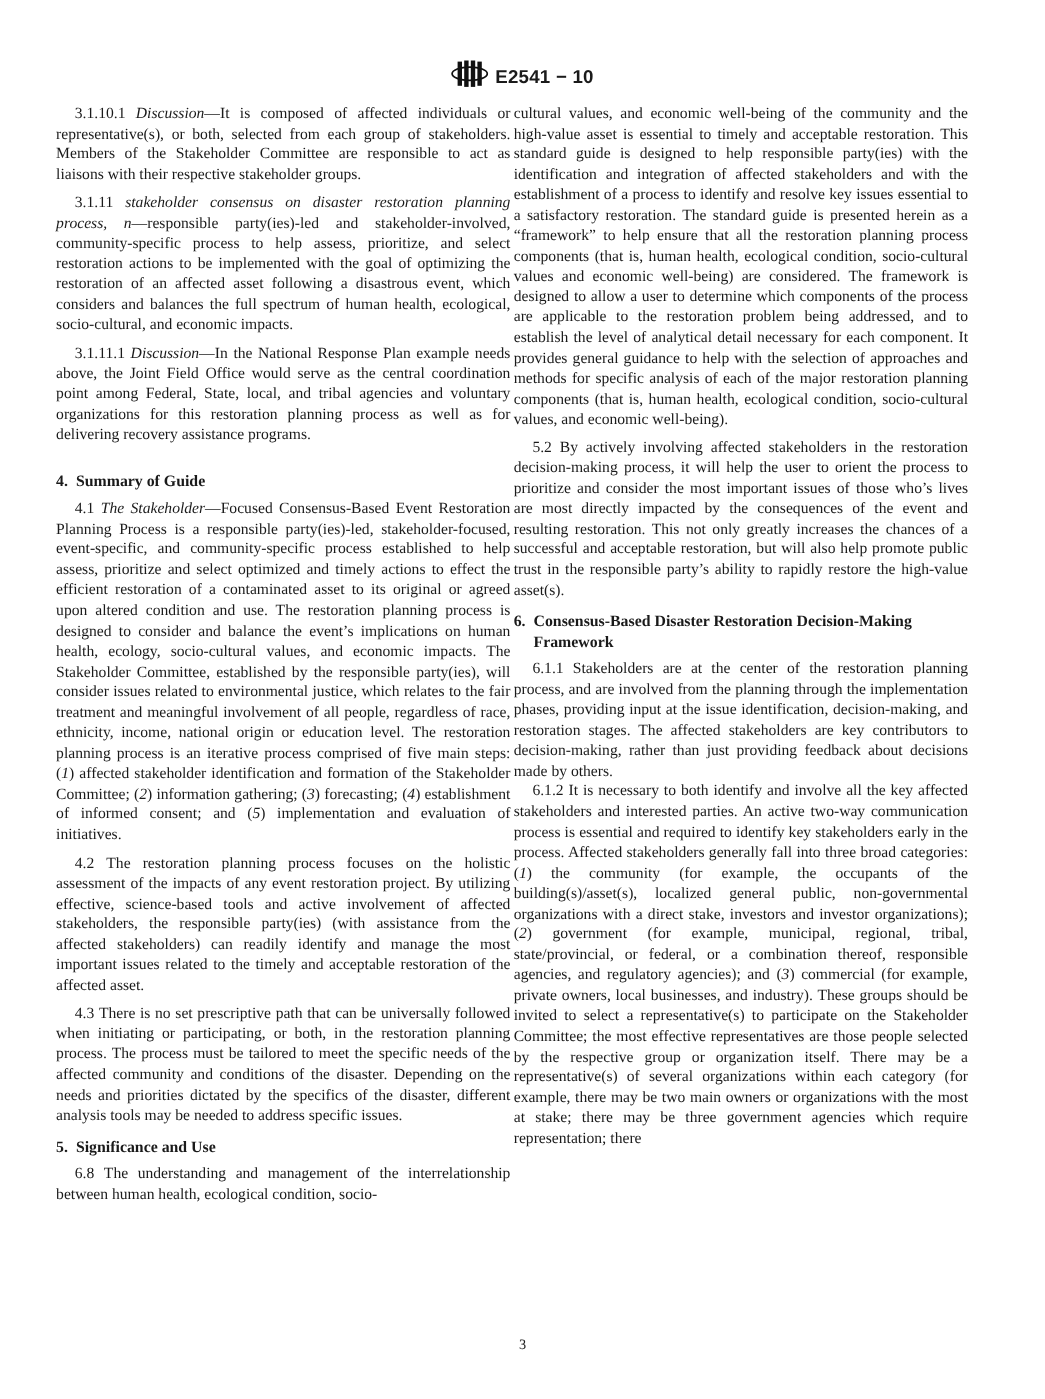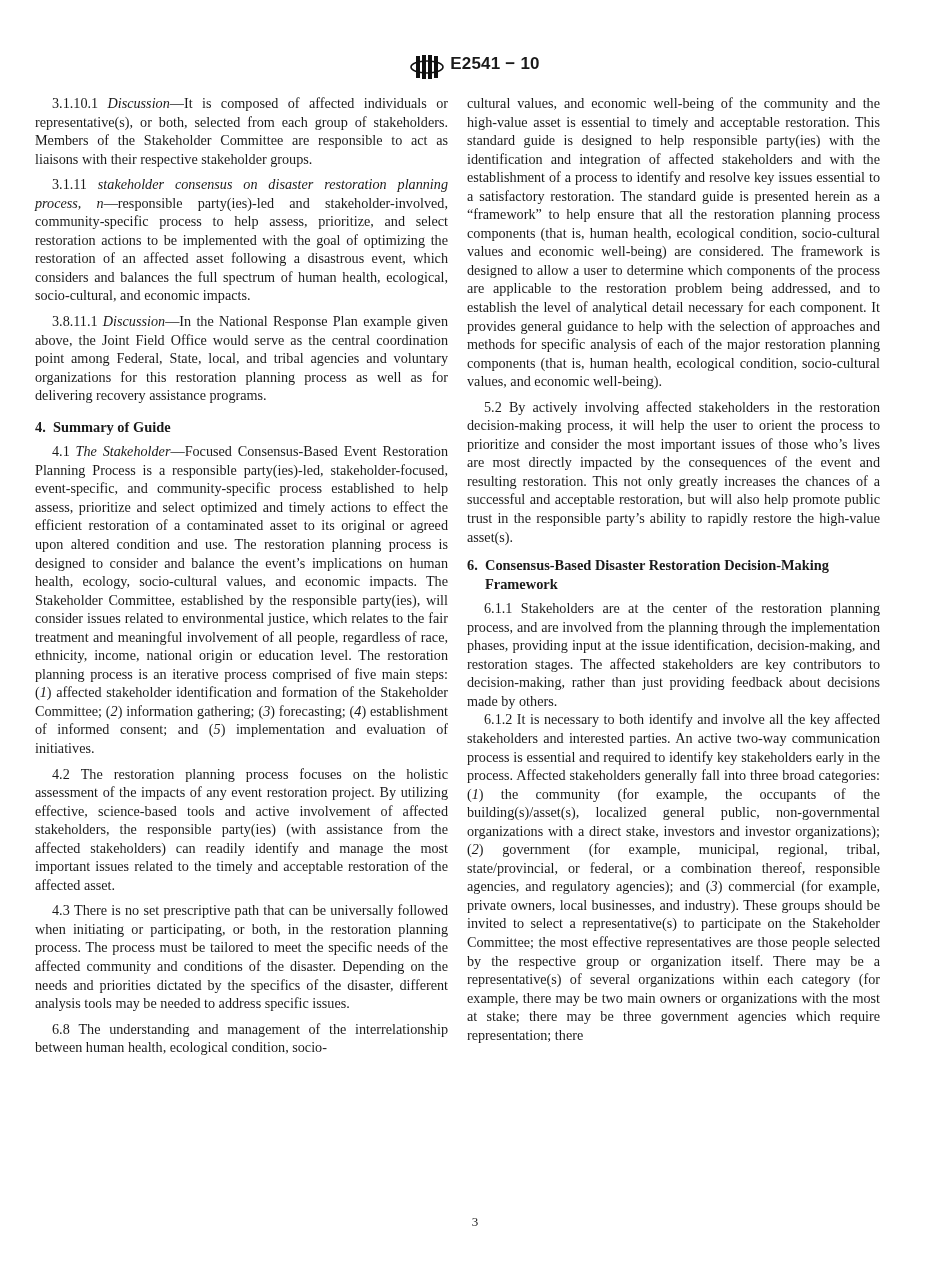--- a/index.html
+++ b/index.html
@@ -3,32 +3,32 @@
   <meta charset="utf-8">
   <style>
     html, body { margin: 0; padding: 0; background: #ffffff; }
     body {
       width: 950px; height: 1272px; position: relative; overflow: hidden;
       font-family: "Liberation Serif", "DejaVu Serif", serif;
       color: #1a1a1a;
     }
     .header {
       position: absolute; top: 54px; left: 0; width: 950px;
-      display: flex; justify-content: center; align-items: flex-start; gap: 6px;
+      display: flex; justify-content: center; align-items: flex-end; gap: 6px;
     }
     .logo { width: 34px; height: 26px; display: inline-block; }
     .designation {
       font-family: "Liberation Sans", "DejaVu Sans", sans-serif;
       font-weight: bold; font-size: 17px; letter-spacing: 0.2px;
     }
     .col {
       position: absolute; top: 94px; width: 413px;
       font-size: 14.2px; line-height: 18.55px;
     }
-    .col.left { left: 35px; }
+    .col.left { left: 51px; }
     .col.right { left: 467px; width: 413px; }
     p { margin: 0 0 7px 0; text-align: justify; text-indent: 17px; hyphens: manual; }
     p.cont { text-indent: 0; }
     p.tight { margin-bottom: 0; }
     h2 {
       font-size: 14.4px; font-weight: bold; margin: 10px 0 6px 0; line-height: 18.5px;
     }
     h2.sec6 { padding-left: 18px; text-indent: -18px; }
     h2 .num { display: inline-block; width: 18px; text-indent: 0; }
     i { font-style: italic; }
@@ -52,36 +52,39 @@
 </div>
 
 <div class="col left">
   <p>
     <span>3.1.10.1</span>&nbsp;<i>Discussion</i><span>—It is composed of affected individuals or representative(s), or both, selected from each group of stakeholders. Members of the Stakeholder Committee are responsible to act as liaisons with their respective stakeholder groups.</span>
   </p>
   <p>
     <span>3.1.11</span>&nbsp;<i>stakeholder consensus on disaster restoration plan­ning process, n</i><span>—responsible party(ies)-led and stakeholder-involved, community-specific process to help assess, prioritize, and select restoration actions to be implemented with the goal of optimizing the restoration of an affected asset following a disastrous event, which considers and balances the full spec­trum of human health, ecological, socio-cultural, and economic impacts.</span>
   </p>
   <p>
-    <span>3.8.11.1</span>&nbsp;<i>Discussion</i><span>—In the National Response Plan ex­ample given above, the Joint Field Office would serve as the central coordination point among Federal, State, local, and tribal agencies and voluntary organizations for this restoration planning process as well as for delivering recovery assistance programs.</span>
+    <span>3.1.11.1</span>&nbsp;<i>Discussion</i><span>—In the National Response Plan ex­ample needs above, the Joint Field Office would serve as the central coordination point among Federal, State, local, and tribal agencies and voluntary organizations for this restoration planning process as well as for delivering recovery assistance programs.</span>
   </p>
 
-  <h2 style="margin-top:13px;">
+  <h2 style="margin-top:24px;">
     <span class="num">4.</span><span>Summary of Guide</span>
   </h2>
   <p>
     <span>4.1</span>&nbsp;<i>The Stakeholder</i><span>—Focused Consensus-Based Event Restoration Planning Process is a responsible party(ies)-led, stakeholder-focused, event-specific, and community-specific process established to help assess, prioritize and select opti­mized and timely actions to effect the efficient restoration of a contaminated asset to its original or agreed upon altered condition and use. The restoration planning process is designed to consider and balance the event’s implications on human health, ecology, socio-cultural values, and economic impacts. The Stakeholder Committee, established by the responsible party(ies), will consider issues related to environmental justice, which relates to the fair treatment and meaningful involvement of all people, regardless of race, ethnicity, income, national origin or education level. The restoration planning process is an iterative process comprised of five main steps: (</span><i>1</i><span>) affected stakeholder identification and formation of the Stakeholder Committee; (</span><i>2</i><span>) information gathering; (</span><i>3</i><span>) forecasting; (</span><i>4</i><span>) establishment of informed consent; and (</span><i>5</i><span>) implementation and evaluation of initiatives.</span>
   </p>
   <p>
     <span>4.2</span>&nbsp;<span>The restoration planning process focuses on the holistic assessment of the impacts of any event restoration project. By utilizing effective, science-based tools and active involvement of affected stakeholders, the responsible party(ies) (with assis­tance from the affected stakeholders) can readily identify and manage the most important issues related to the timely and acceptable restoration of the affected asset.</span>
   </p>
   <p>
     <span>4.3</span>&nbsp;<span>There is no set prescriptive path that can be universally followed when initiating or participating, or both, in the restoration planning process. The process must be tailored to meet the specific needs of the affected community and condi­tions of the disaster. Depending on the needs and priorities dictated by the specifics of the disaster, different analysis tools may be needed to address specific issues.</span>
   </p>
 
+  <h2>
+    <span class="num">5.</span><span>Significance and Use</span>
+  </h2>
   <p class="tight">
     <span>6.8</span>&nbsp;<span>The understanding and management of the interrelation­ship between human health, ecological condition, socio-</span>
   </p>
 </div>
 
 <div class="col right">
   <p class="cont">
     <span>cultural values, and economic well-being of the community and the high-value asset is essential to timely and acceptable restoration. This standard guide is designed to help responsible party(ies) with the identification and integration of affected stakeholders and with the establishment of a process to identify and resolve key issues essential to a satisfactory restoration. The standard guide is presented herein as a “framework” to help ensure that all the restoration planning process compo­nents (that is, human health, ecological condition, socio-cultural values and economic well-being) are considered. The framework is designed to allow a user to determine which components of the process are applicable to the restoration problem being addressed, and to establish the level of analyti­cal detail necessary for each component. It provides general guidance to help with the selection of approaches and methods for specific analysis of each of the major restoration planning components (that is, human health, ecological condition, socio-cultural values, and economic well-being).</span>
   </p>
   <p>

